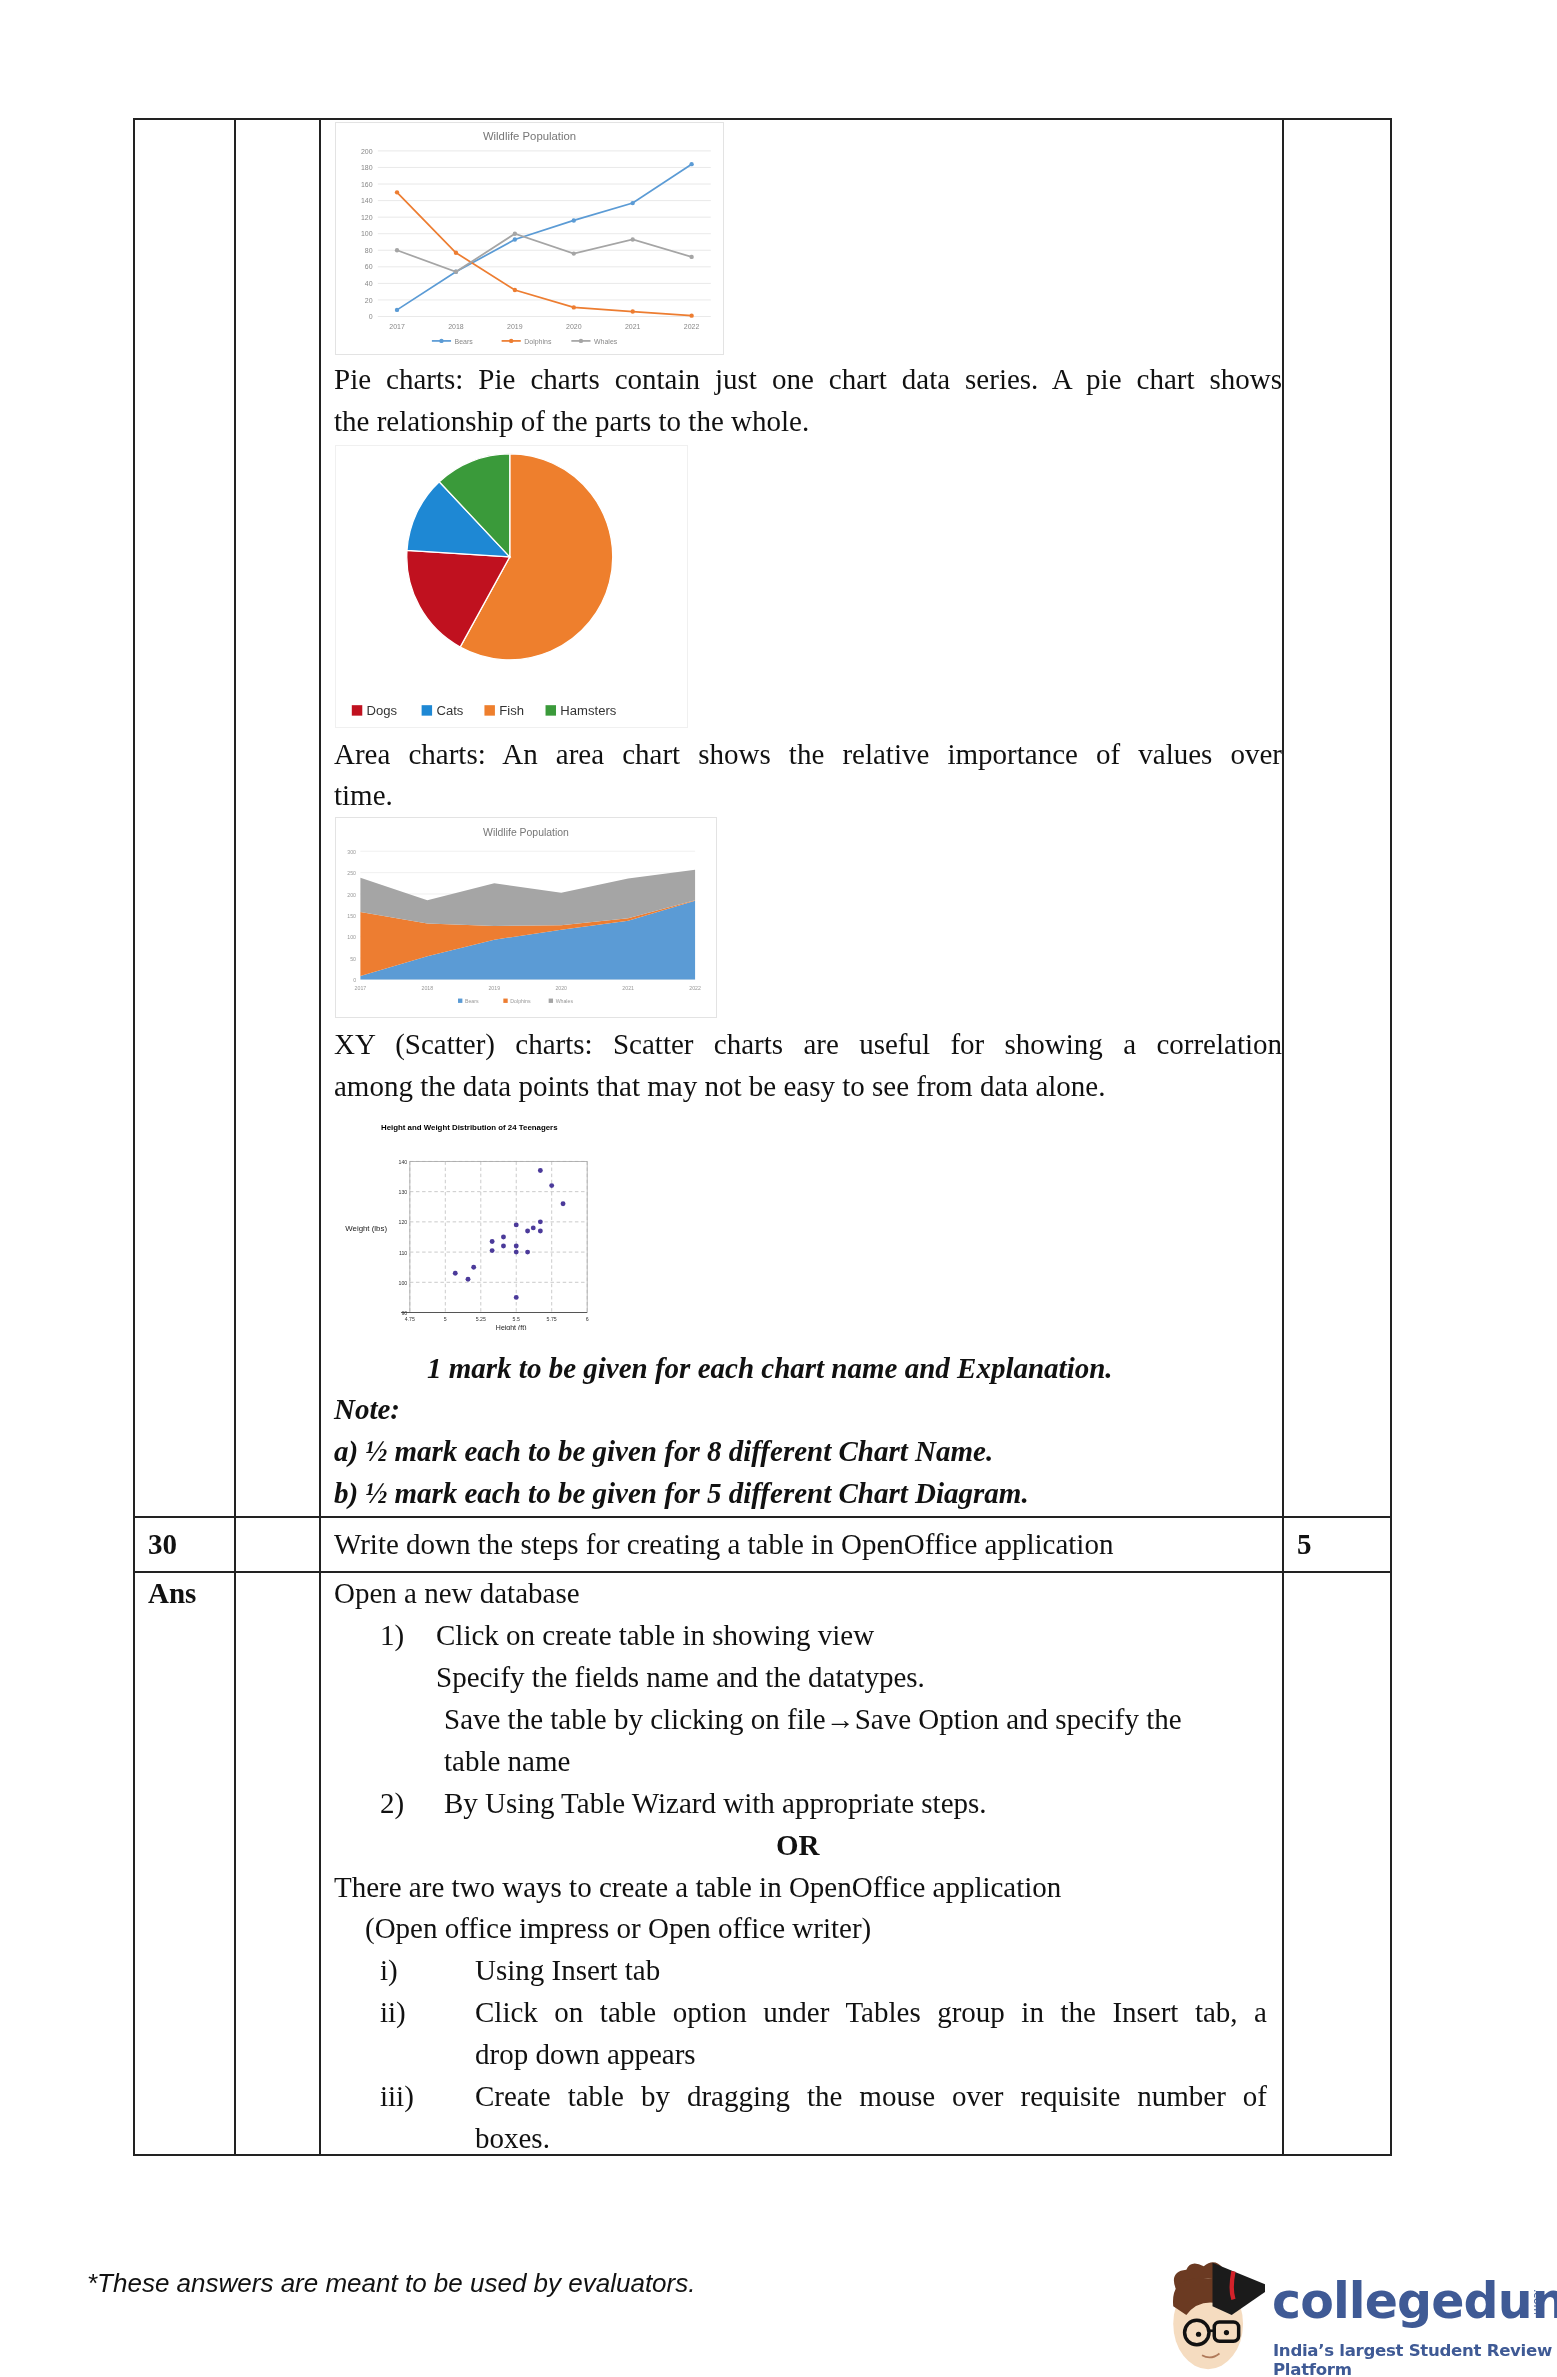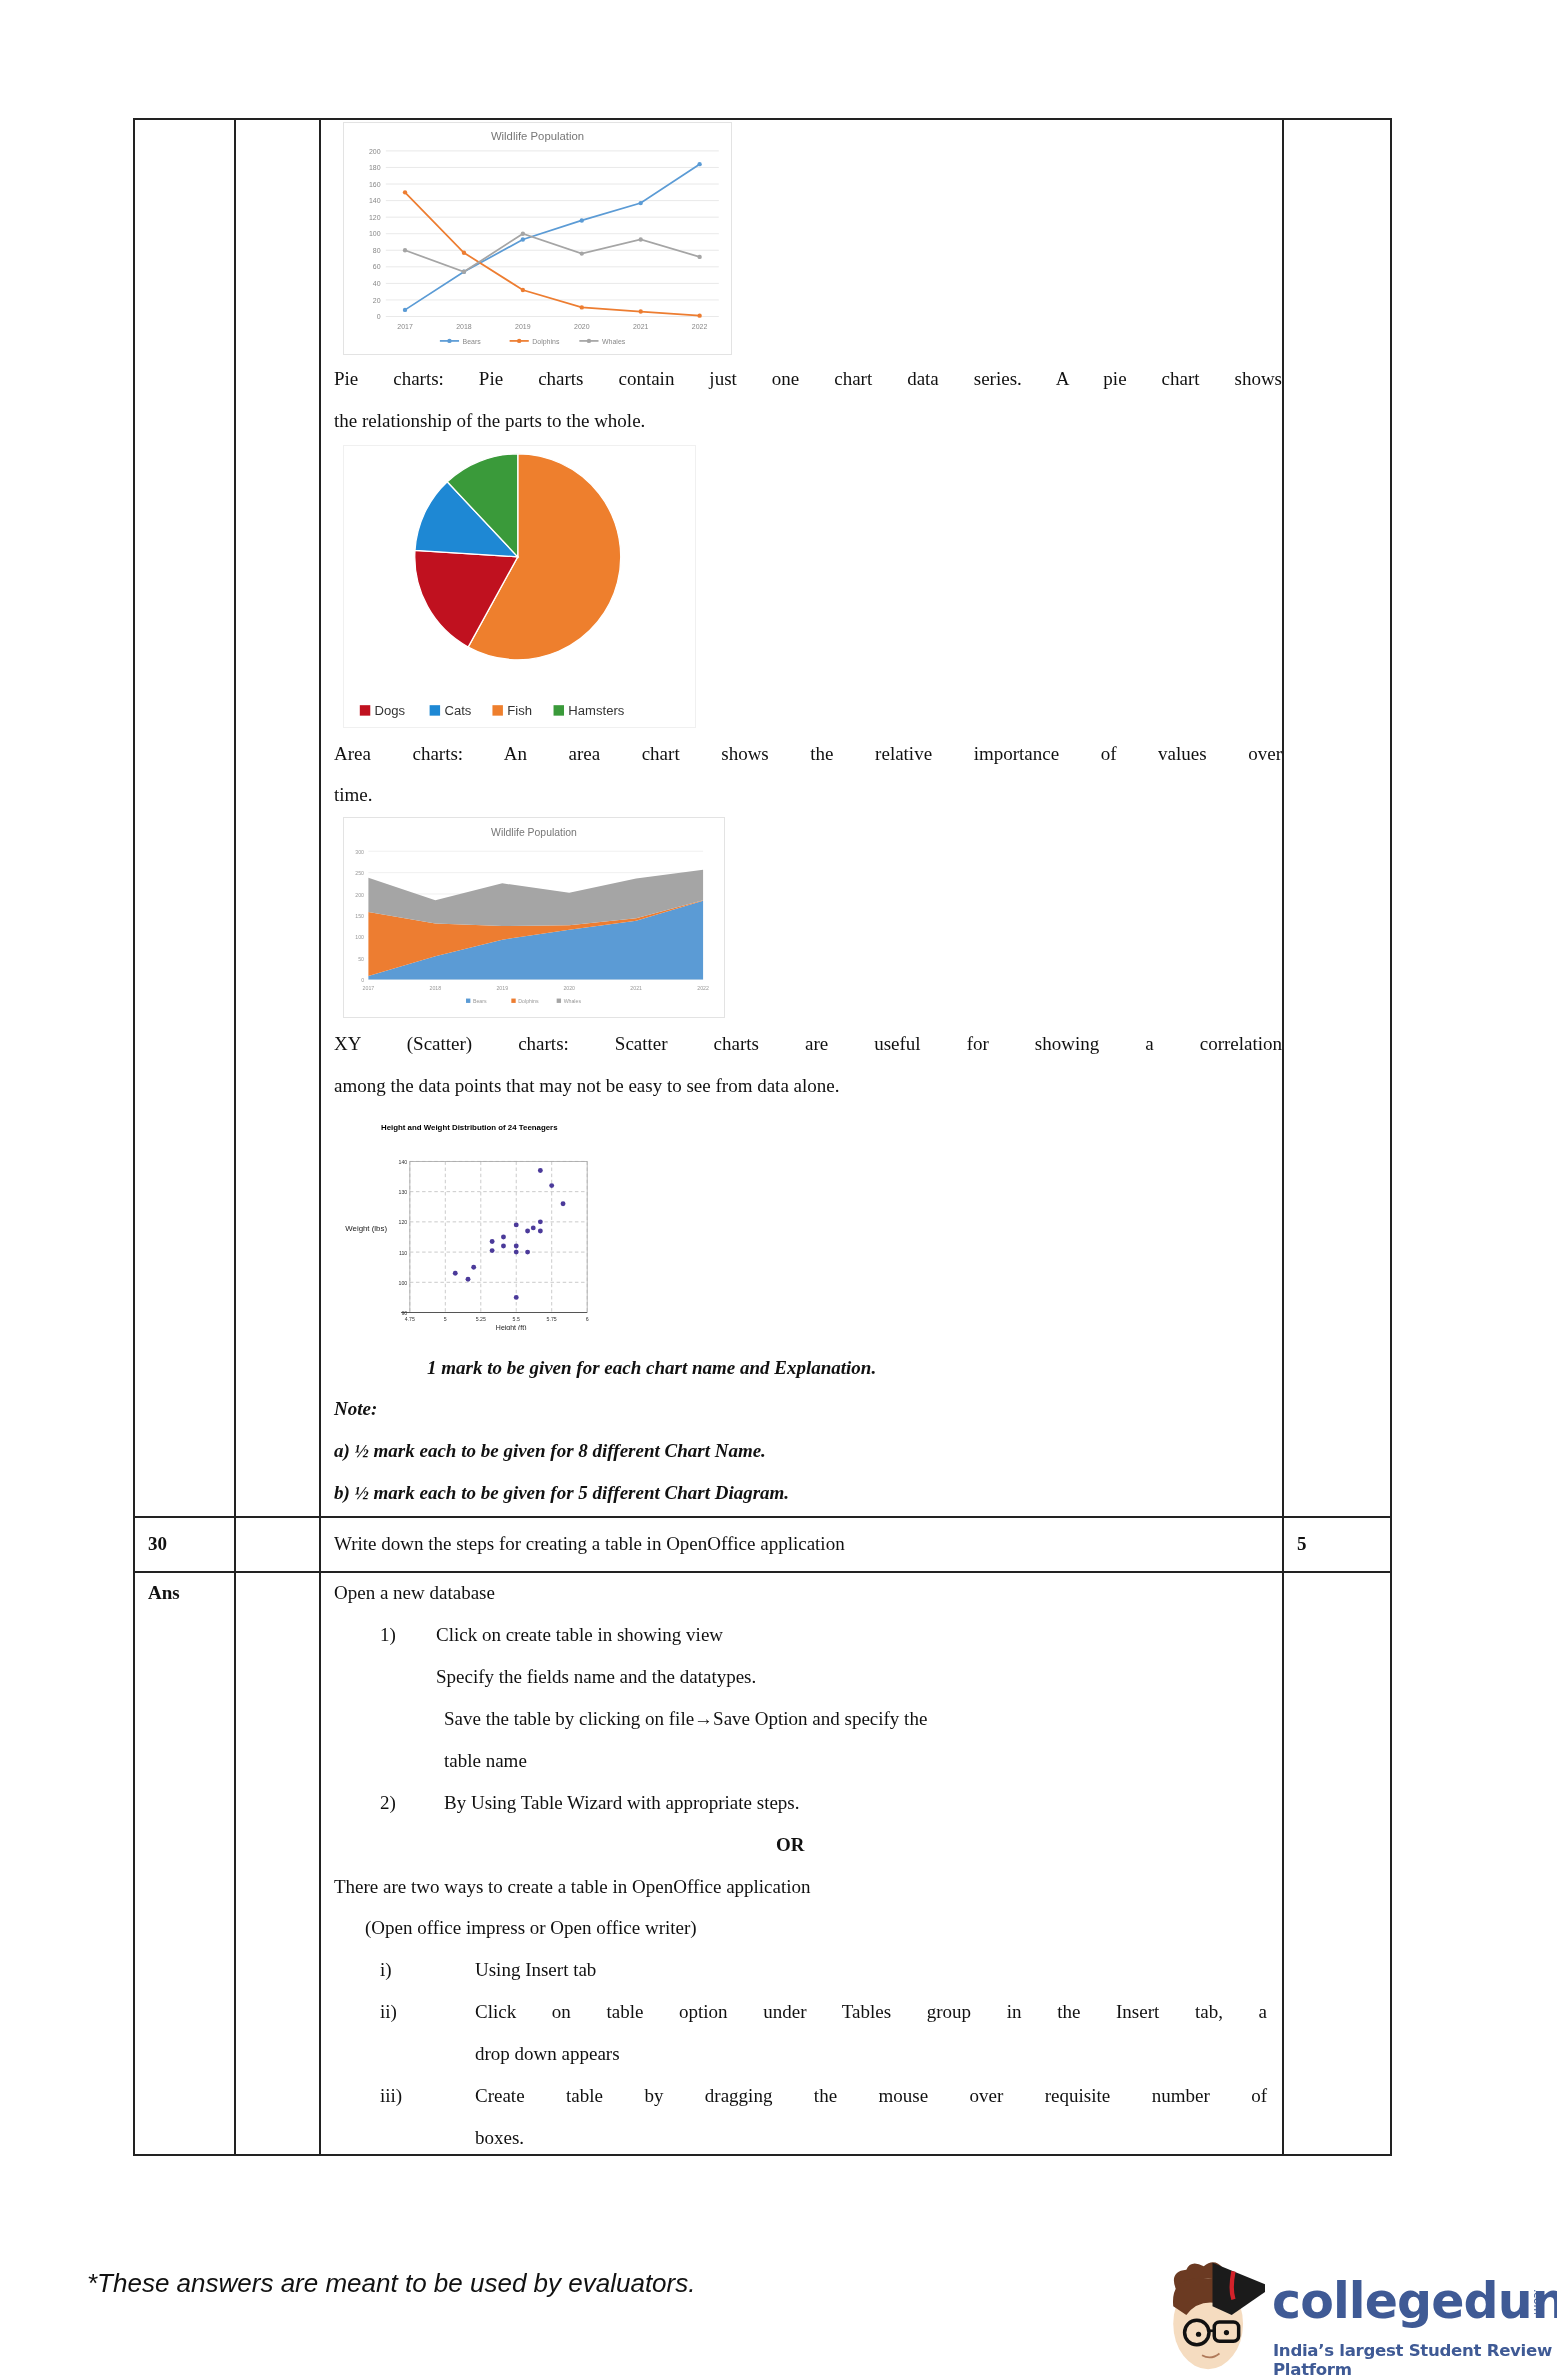--- a/index.html
+++ b/index.html
@@ -1,24 +1,24 @@
 <!DOCTYPE html>
 <html style="font-size:14px"><head>
 <meta charset="utf-8">
 <style>
   html, body { margin: 0; padding: 0; background: #ffffff; }
   body { width: 1558px; height: 2377px; position: relative; overflow: hidden;
          font-family: "Liberation Serif", "DejaVu Serif", serif; color: #111; }
   .abs { position: absolute; }
   .tline { position: absolute; background: #222; }
-  .txt { position: absolute; font-size: 19px; line-height: 42px; white-space: nowrap; }
+  .txt { position: absolute; font-size: 29px; line-height: 42px; white-space: nowrap; }
   .justify { text-align: justify; text-align-last: justify; width: 948px; }
   .bi { font-weight: bold; font-style: italic; }
   .b { font-weight: bold; font-family: Liberation Serif, serif; }
-  .chart-frame { position: absolute; background: #fff; border: 0.9px solid #e3e3e3; margin-left: 8px; }
+  .chart-frame { position: absolute; background: #fff; border: 0.9px solid #e3e3e3; }
   svg text { font-family: "Liberation Sans", "DejaVu Sans", sans-serif; }
   .footer-note { position: absolute; left: 87px; top: 2268px; font-family: "Liberation Sans", sans-serif;
                  font-style: italic; font-size: 26px; color: #111; }
   .logo-word { position: absolute; font-family: "DejaVu Sans", sans-serif; font-weight: bold; color: #3f5a95; }
 </style>
 </head>
 <body>
 
 <div class="tline" style="left:133px;top:118px;width:1259px;height:1.7px;"></div>
 <div class="tline" style="left:133px;top:118px;width:1.7px;height:2038px;"></div>

